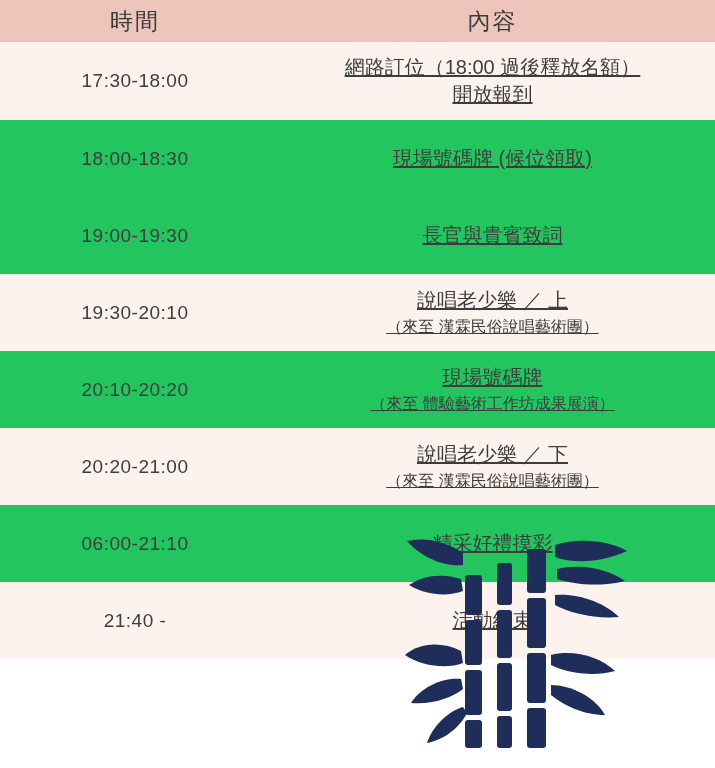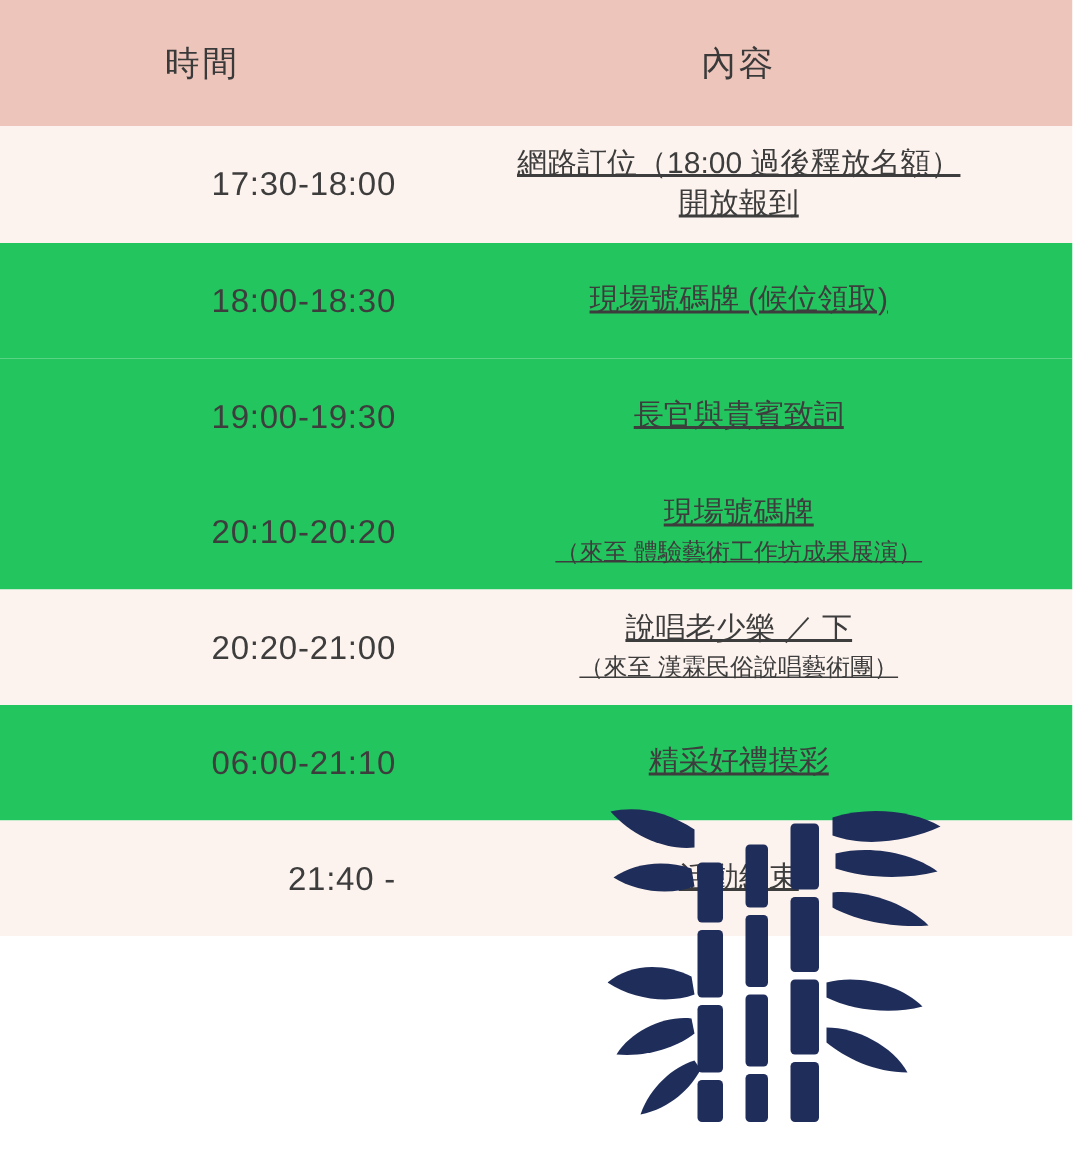--- a/index.html
+++ b/index.html
@@ -20,41 +20,40 @@
     table-layout: fixed;
   }
   .schedule col.time-col { width: 270px; }
   .schedule col.content-col { width: 445px; }
 
   .header-row th {
     background: #edc5bb;
     color: #3a3a3a;
     font-weight: normal;
     font-size: 23px;
-    height: 58px;
-    padding: 13px;
+    height: 42px;
+    padding: 0;
     text-align: center;
     vertical-align: middle;
     letter-spacing: 2px;
   }
   .schedule td {
     padding: 8px 6px;
     text-align: center;
     vertical-align: middle;
     color: #3d3d3d;
     border: none;
   }
   .row-a td { background: #fdf3ee; }
   .row-b td { background: #22c55e; }
 
   td.time {
-    font-size: 22px;
+    font-size: 19px;
     letter-spacing: 0.5px;
     white-space: nowrap;
-    text-align: right;
   }
   td.content {
     font-size: 20px;
     line-height: 1.35;
     text-decoration: underline;
   }
   .content .main-line { display: block; }
   .content .sub-line {
     display: block;
     font-size: 16px;
@@ -97,20 +96,27 @@
     <tr class="row-b r-std">
       <td class="time">18:00-18:30</td>
       <td class="content">
         <span class="main-line">現場號碼牌 (候位領取)</span>
       </td>
     </tr>
     <tr class="row-b r-std">
       <td class="time">19:00-19:30</td>
       <td class="content">
         <span class="main-line">長官與貴賓致詞</span>
+      </td>
+    </tr>
+    <tr class="row-a r-std">
+      <td class="time">19:30-20:10</td>
+      <td class="content">
+        <span class="main-line">說唱老少樂 ／ 上</span>
+        <span class="sub-line">（來至 漢霖民俗說唱藝術團）</span>
       </td>
     </tr>
     <tr class="row-b r-std">
       <td class="time">20:10-20:20</td>
       <td class="content">
         <span class="main-line">現場號碼牌</span>
         <span class="sub-line">（來至 體驗藝術工作坊成果展演）</span>
       </td>
     </tr>
     <tr class="row-a r-std">

